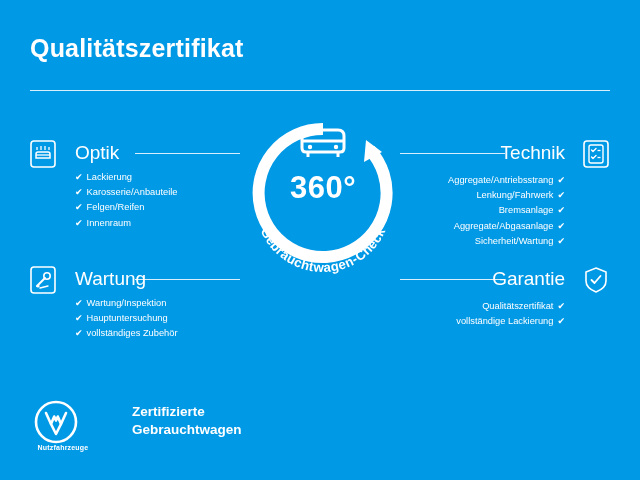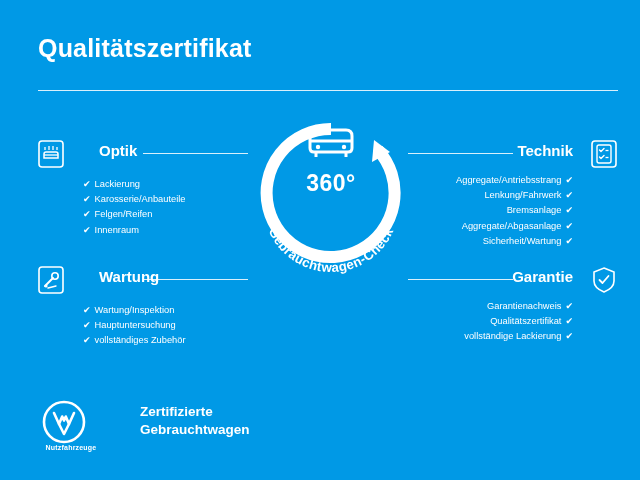--- a/index.html
+++ b/index.html
@@ -10,21 +10,21 @@
     width: 640px;
     height: 480px;
     background: #0099e6;
     font-family: "Liberation Sans", sans-serif;
     color: #ffffff;
     overflow: hidden;
     position: relative;
   }
   .page {
     position: absolute;
-    left: 8px; top: 0;
+    left: 0; top: 0;
     width: 536px; height: 480px;
   }
 
   
   .title {
     position: absolute;
     left: 30px;
     top: 34px;
     font-size: 25px;
     font-weight: bold;
@@ -55,21 +55,21 @@
     top: 10px;
     width: 150px;
     height: 150px;
   }
   .deg {
     position: absolute;
     left: 0;
     top: 62px;
     width: 160px;
     text-align: center;
-    font-size: 23px;
+    font-size: 31px;
     font-weight: bold;
     letter-spacing: 0.5px;
   }
   .arc-text {
     position: absolute;
     left: 0;
     top: 0;
     width: 160px;
     height: 190px;
   }
@@ -92,24 +92,23 @@
   .section {
     position: absolute;
   }
   .sec-head {
     position: relative;
     height: 22px;
   }
   .sec-title {
     position: absolute;
     top: 0;
-    font-size: 15px;
-    font-weight: bold;
+    font-size: 19px;
+    font-weight: normal;
     white-space: nowrap;
-    margin-left: 16px;
   }
   .sec-line {
     position: absolute;
     top: 11px;
     height: 1px;
     background: rgba(255,255,255,0.85);
   }
   .sec-list {
     margin: 0;
     padding: 0;
@@ -120,21 +119,21 @@
   .sec-list li {
     white-space: nowrap;
   }
   .chk {
     font-size: 9px;
   }
 
   
   .left .sec-title { left: 0; }
   .left .sec-line { left: 60px; right: 0; }
-  .left .sec-list { margin-top: 13px; text-align: left; }
+  .left .sec-list { margin-top: 6px; text-align: left; }
   .left .sec-list li .chk { margin-right: 4px; }
 
   
   .right .sec-title { right: 0; }
   .right .sec-line { left: 0; right: 60px; }
   .right .sec-list { margin-top: 9px; text-align: right; }
   .right .sec-list li .chk { margin-left: 4px; }
 
   
   #sec-optik   { left: 75px;  top: 142px; width: 165px; }
@@ -294,21 +293,20 @@
       <li><span>Sicherheit/Wartung</span><span class="chk">✔</span></li>
     </ul>
   </div>
 
   <div class="section right" id="sec-garantie">
     <div class="sec-head">
       <div class="sec-title">Garantie</div>
       <div class="sec-line"></div>
     </div>
     <ul class="sec-list">
-      <li><span>Garantienachweis</span><span class="chk">✔</span></li>
       <li><span>Qualitätszertifikat</span><span class="chk">✔</span></li>
       <li><span>vollständige Lackierung</span><span class="chk">✔</span></li>
     </ul>
   </div>
 
   <div class="footer-logo">
     <svg class="vw-mark" viewBox="0 0 44 44">
       <circle cx="22" cy="22" r="20" fill="none" stroke="#ffffff" stroke-width="2.6"></circle>
       <path d="M12 13 L17 24 L20.2 16.5 L22 20.6 L23.8 16.5 L27 24 L32 13" fill="none" stroke="#ffffff" stroke-width="2.6" stroke-linejoin="round" stroke-linecap="round"></path>
       <path d="M17 24 L22 34 L27 24" fill="none" stroke="#ffffff" stroke-width="2.6" stroke-linejoin="round" stroke-linecap="round"></path>

